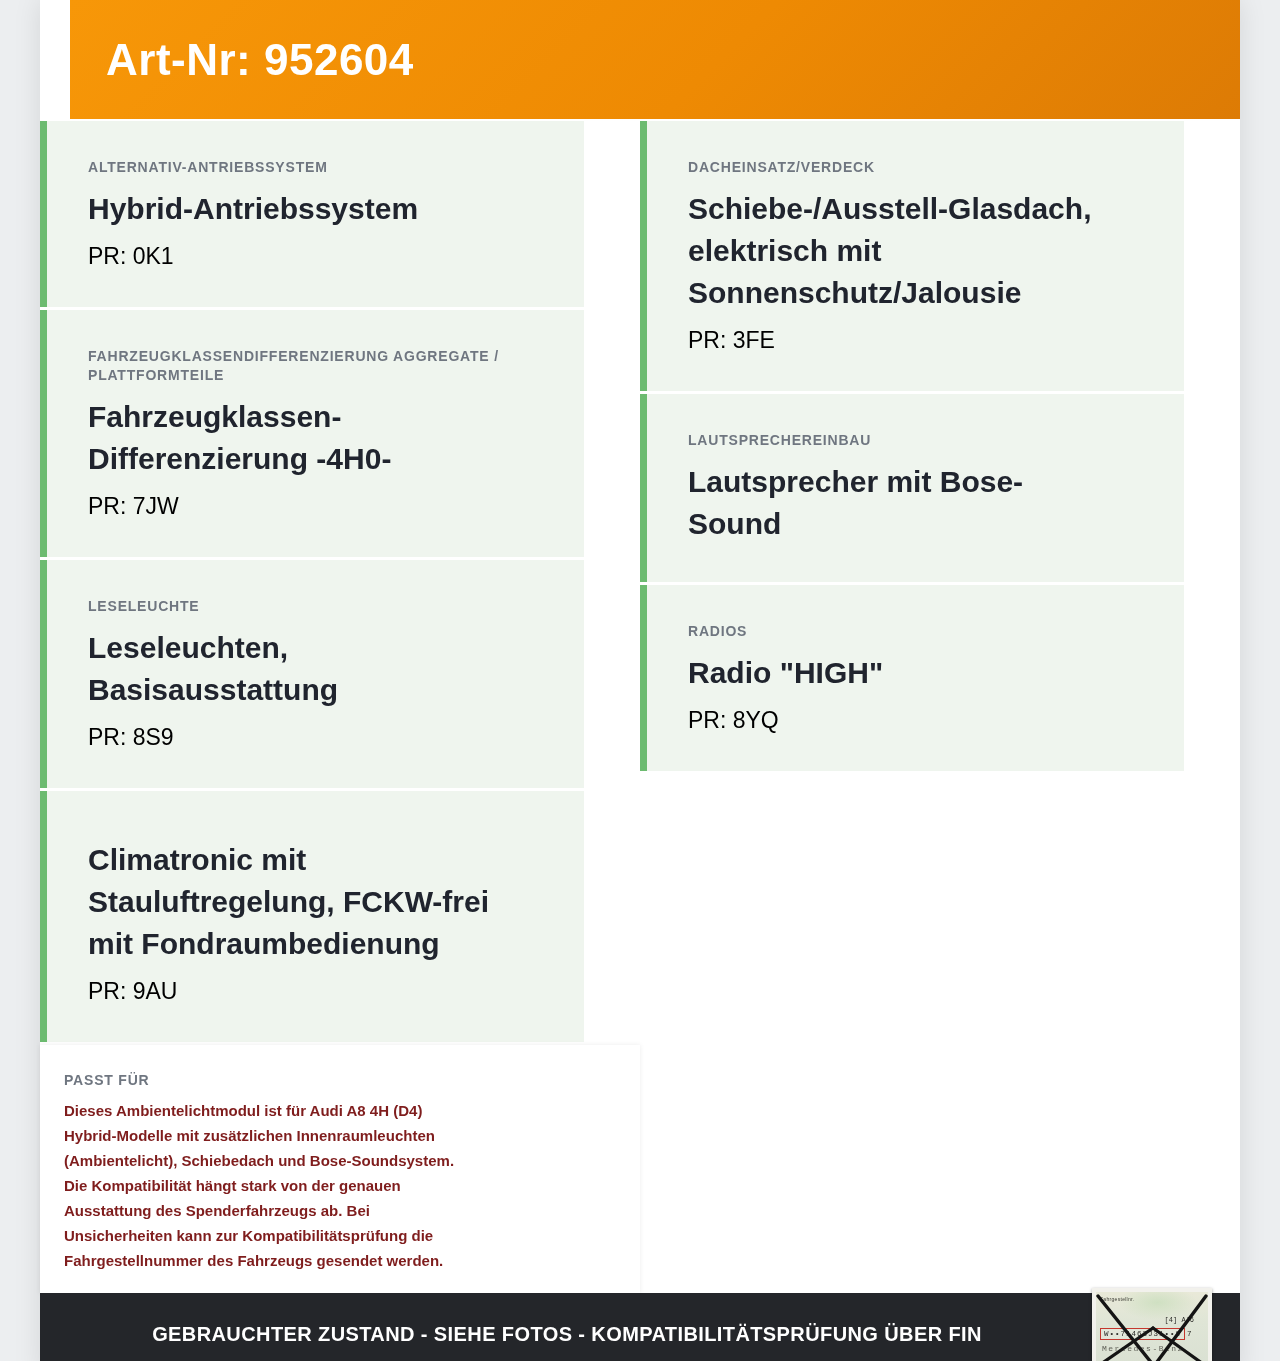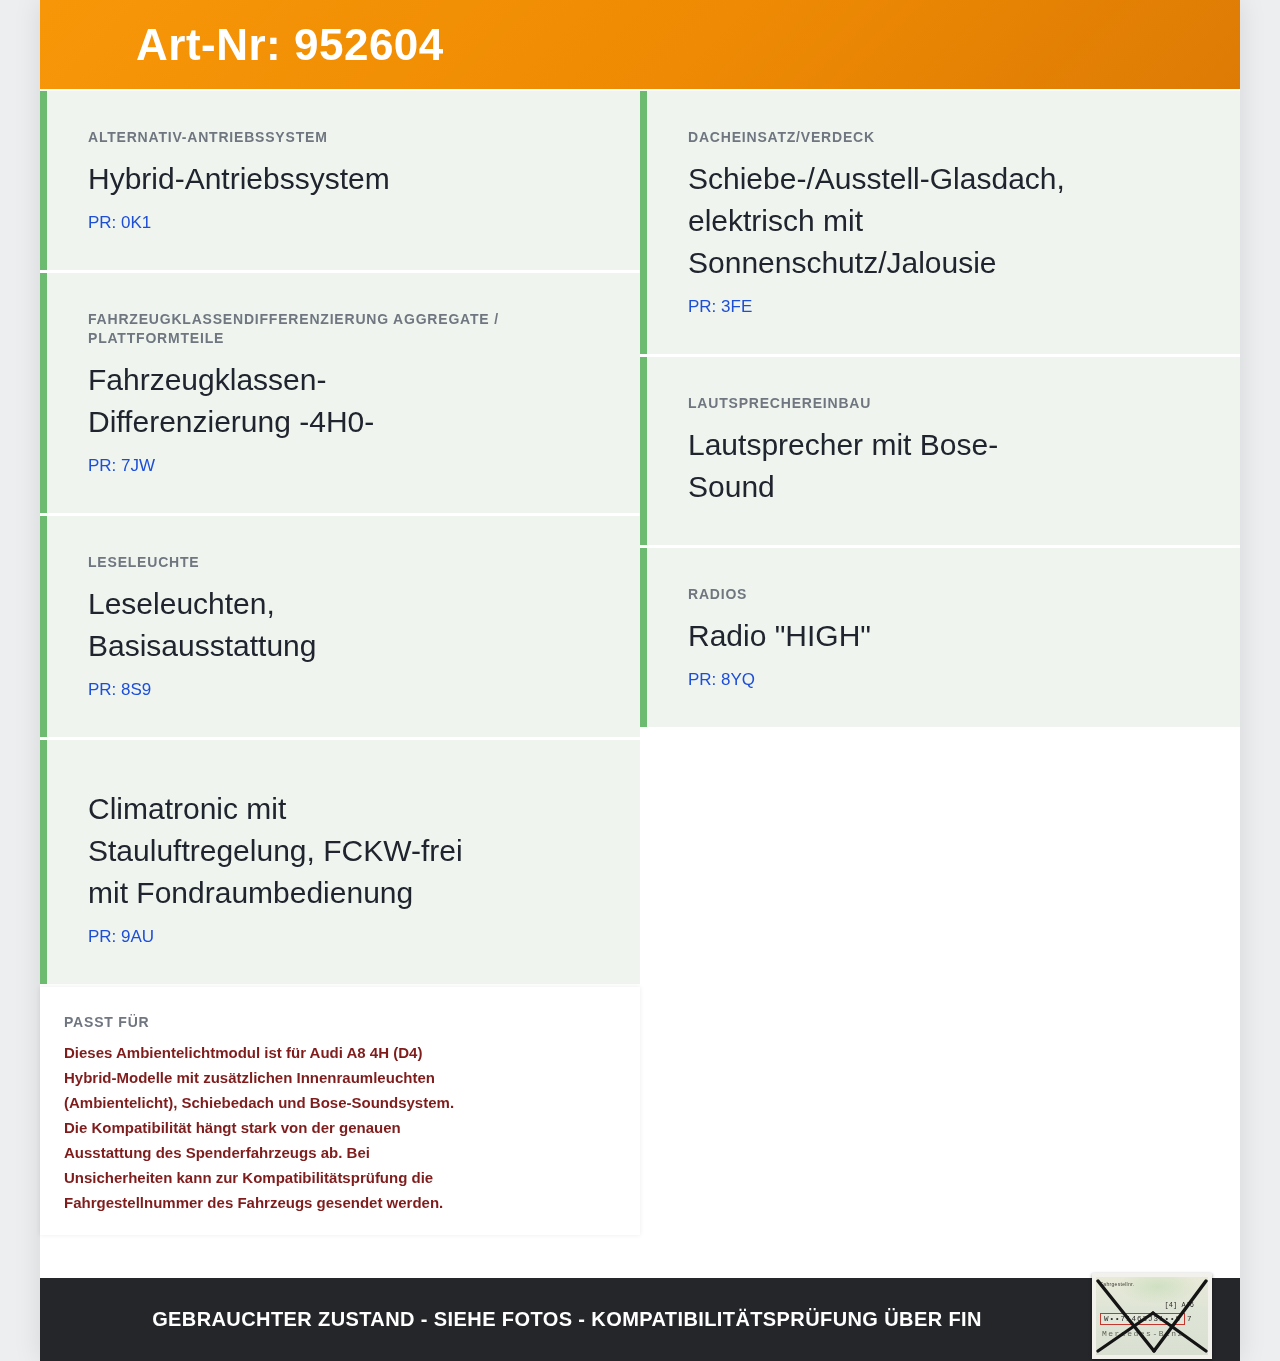--- a/index.html
+++ b/index.html
@@ -9,46 +9,46 @@
     font-family:"Liberation Sans", sans-serif;
     -webkit-font-smoothing:antialiased;
   }
   .page {
     width:1200px; margin:0 auto; min-height:1361px;
     background:#ffffff;
     box-shadow:0 0 26px rgba(0,0,0,.10);
     display:flex; flex-direction:column;
   }
   .header {
-    height:89px; flex:0 0 auto;
+    height:119px; flex:0 0 auto;
     background:linear-gradient(135deg,#f79708 0%,#ee8a03 55%,#dd7b05 100%);
     display:flex; align-items:center;
-    padding-left:96px; margin-bottom:2px;
+    padding-left:36px; margin-bottom:2px;margin-left:30px;
   }
   .header-title {
     color:#ffffff; font-size:44px; font-weight:bold; letter-spacing:.5px;
   }
   .columns { display:flex; flex:1 1 auto; align-items:flex-start; }
   .col { width:600px; flex:0 0 600px; display:flex; flex-direction:column; }
   .card {
     background:#eff5ee;
     border-left:7px solid #6cbb70;
     padding:37px 44px 37px 41px;
-    box-sizing:border-box; width:600px;
+    box-sizing:border-box; width:544px;
   }
   .card + .card { margin-top:3px; }
   .card-label, .fits-label {
     font-size:14px; font-weight:bold; color:#6f7680;
     letter-spacing:.8px; line-height:1.35;
   }
   .card-title {
-    font-size:30px; font-weight:normal; color:#20242e;
+    font-size:30px; font-weight:bold; color:#20242e;
     line-height:1.4; margin-top:11px; white-space:pre-line;
   }
-  .card-pr { font-size:17px; color:#1d4ed8; margin-top:13px; }
+  .card-pr { font-size:23px; color:#000000; margin-top:13px; }
   .fits-card {
     background:#ffffff; margin-top:3px;
     padding:26px 24px 20px 24px; box-sizing:border-box; width:600px;
     box-shadow:0 0 5px rgba(0,0,0,.08);
   }
   .fits-text {
     margin-top:9px; font-size:15px; font-weight:bold; color:#7f1d1d;
     line-height:25px; white-space:pre-line;
   }
   .footer {

